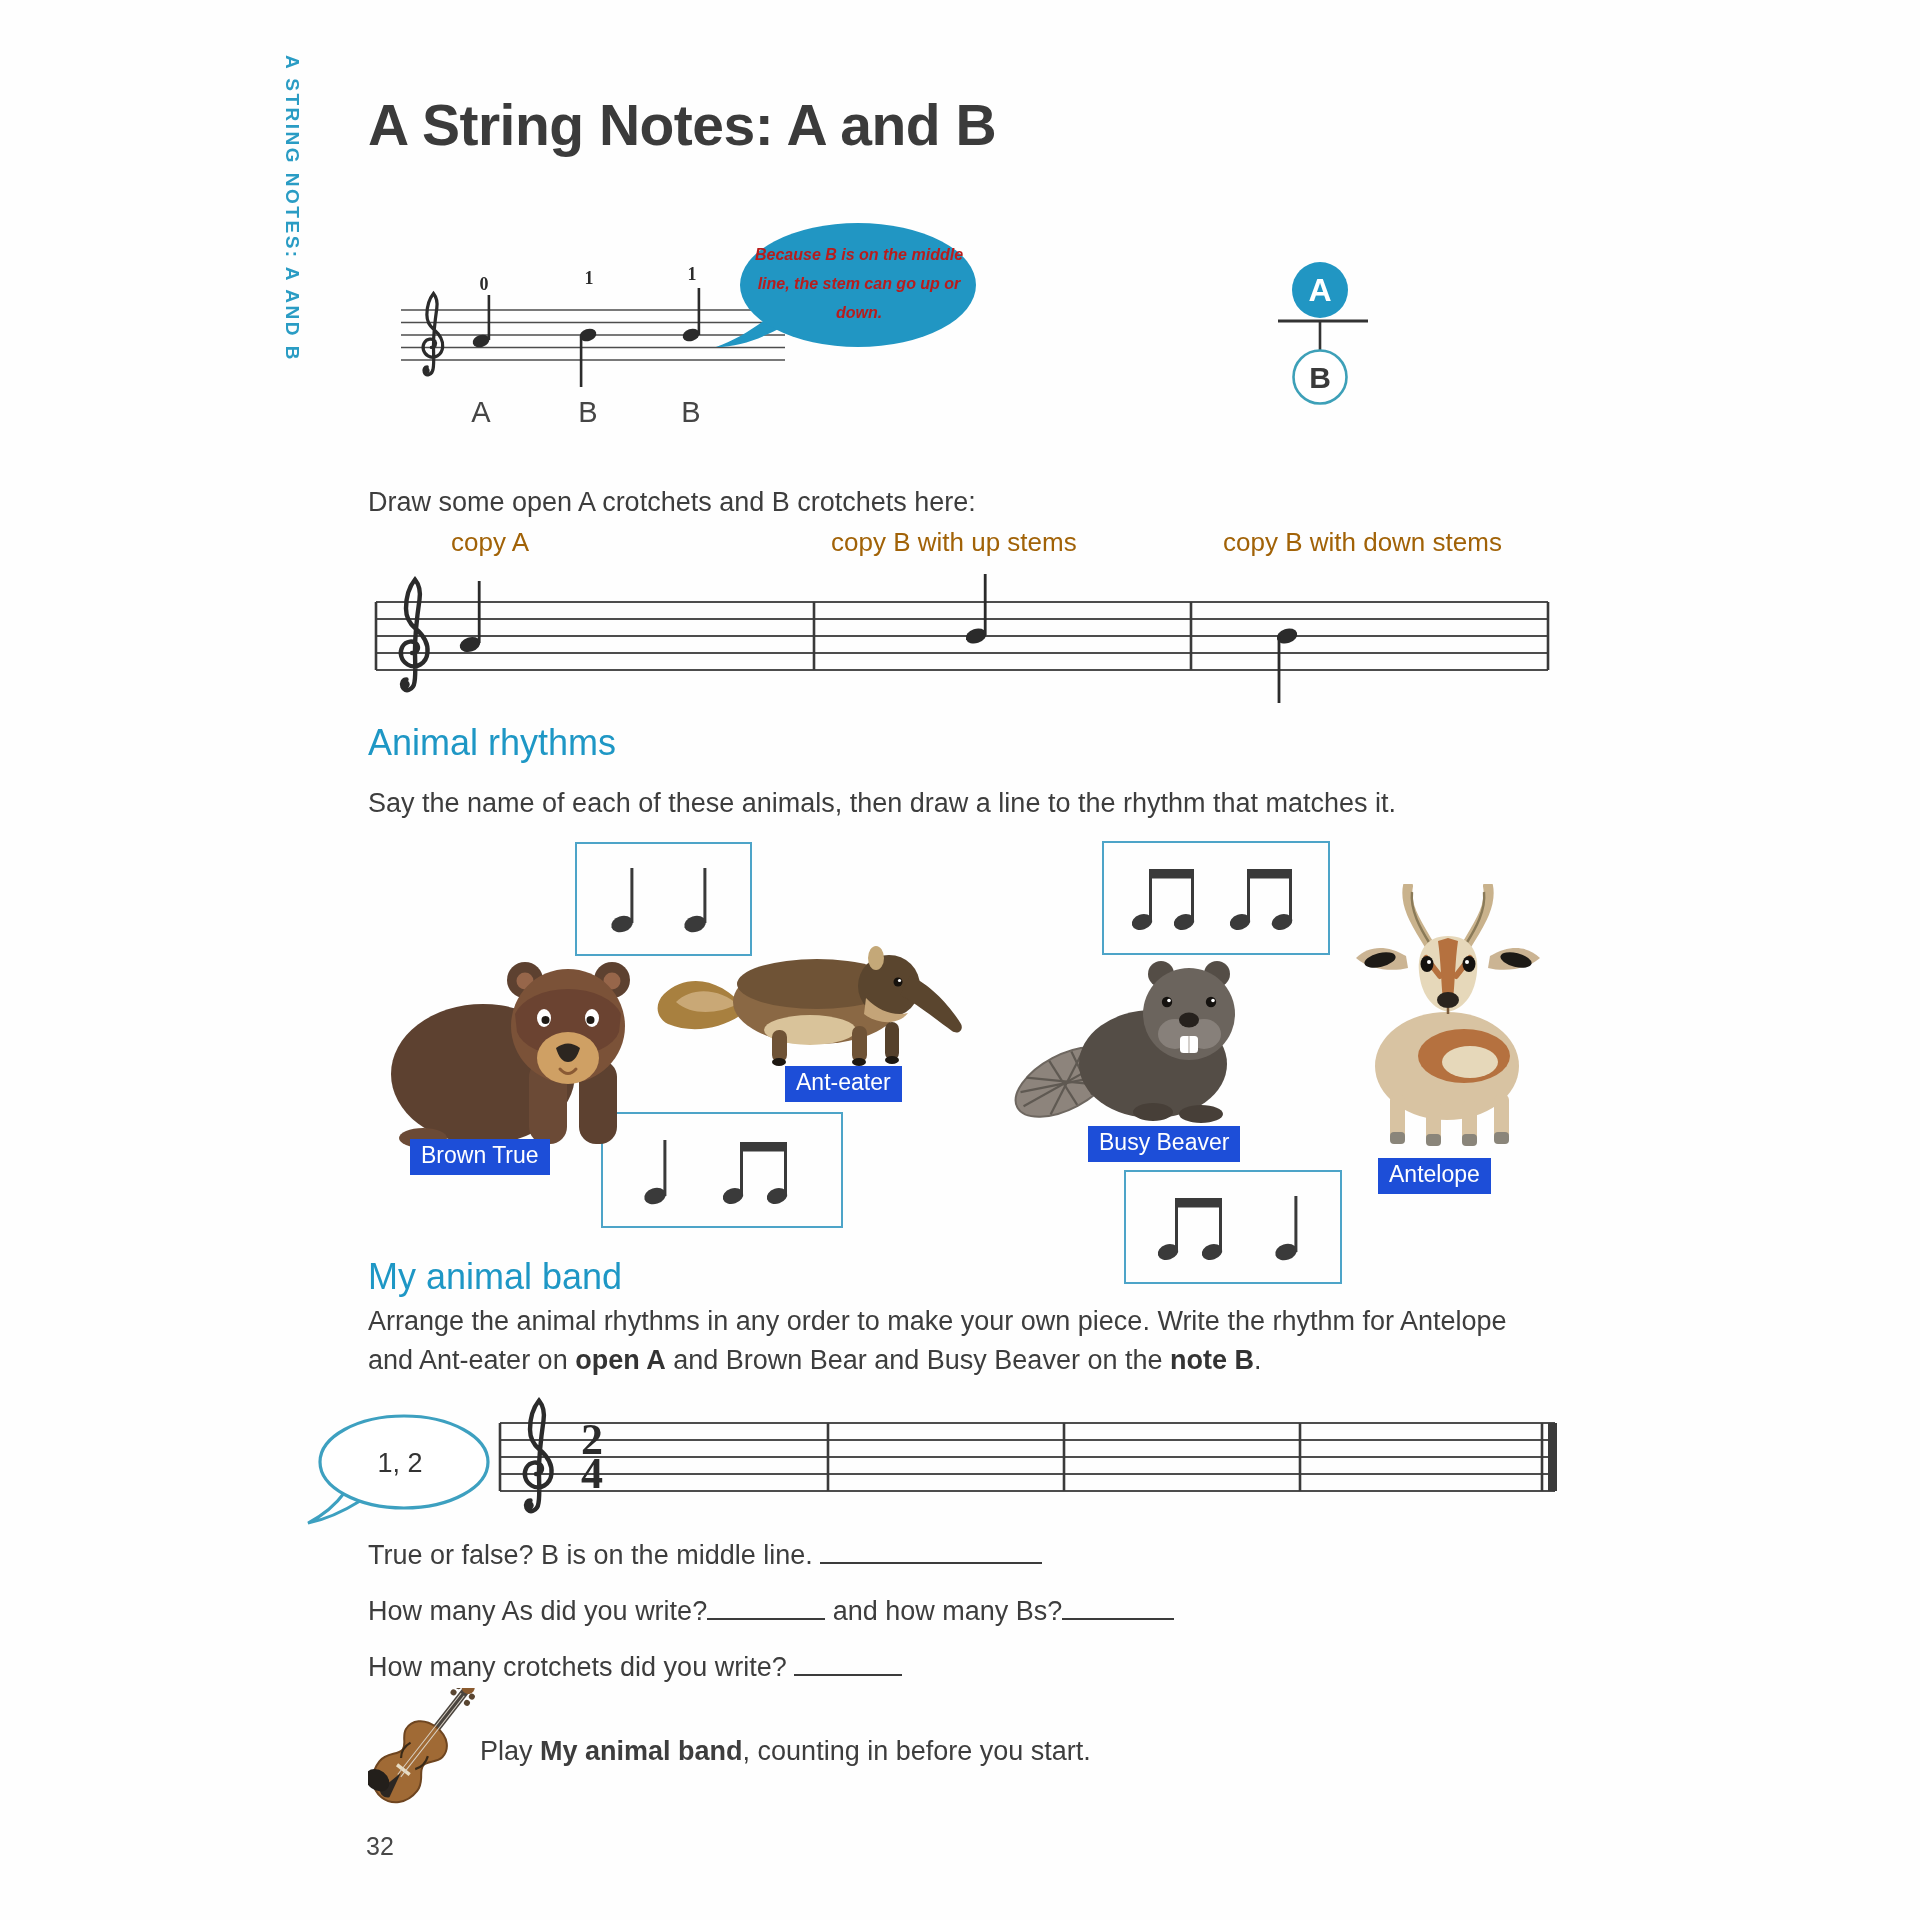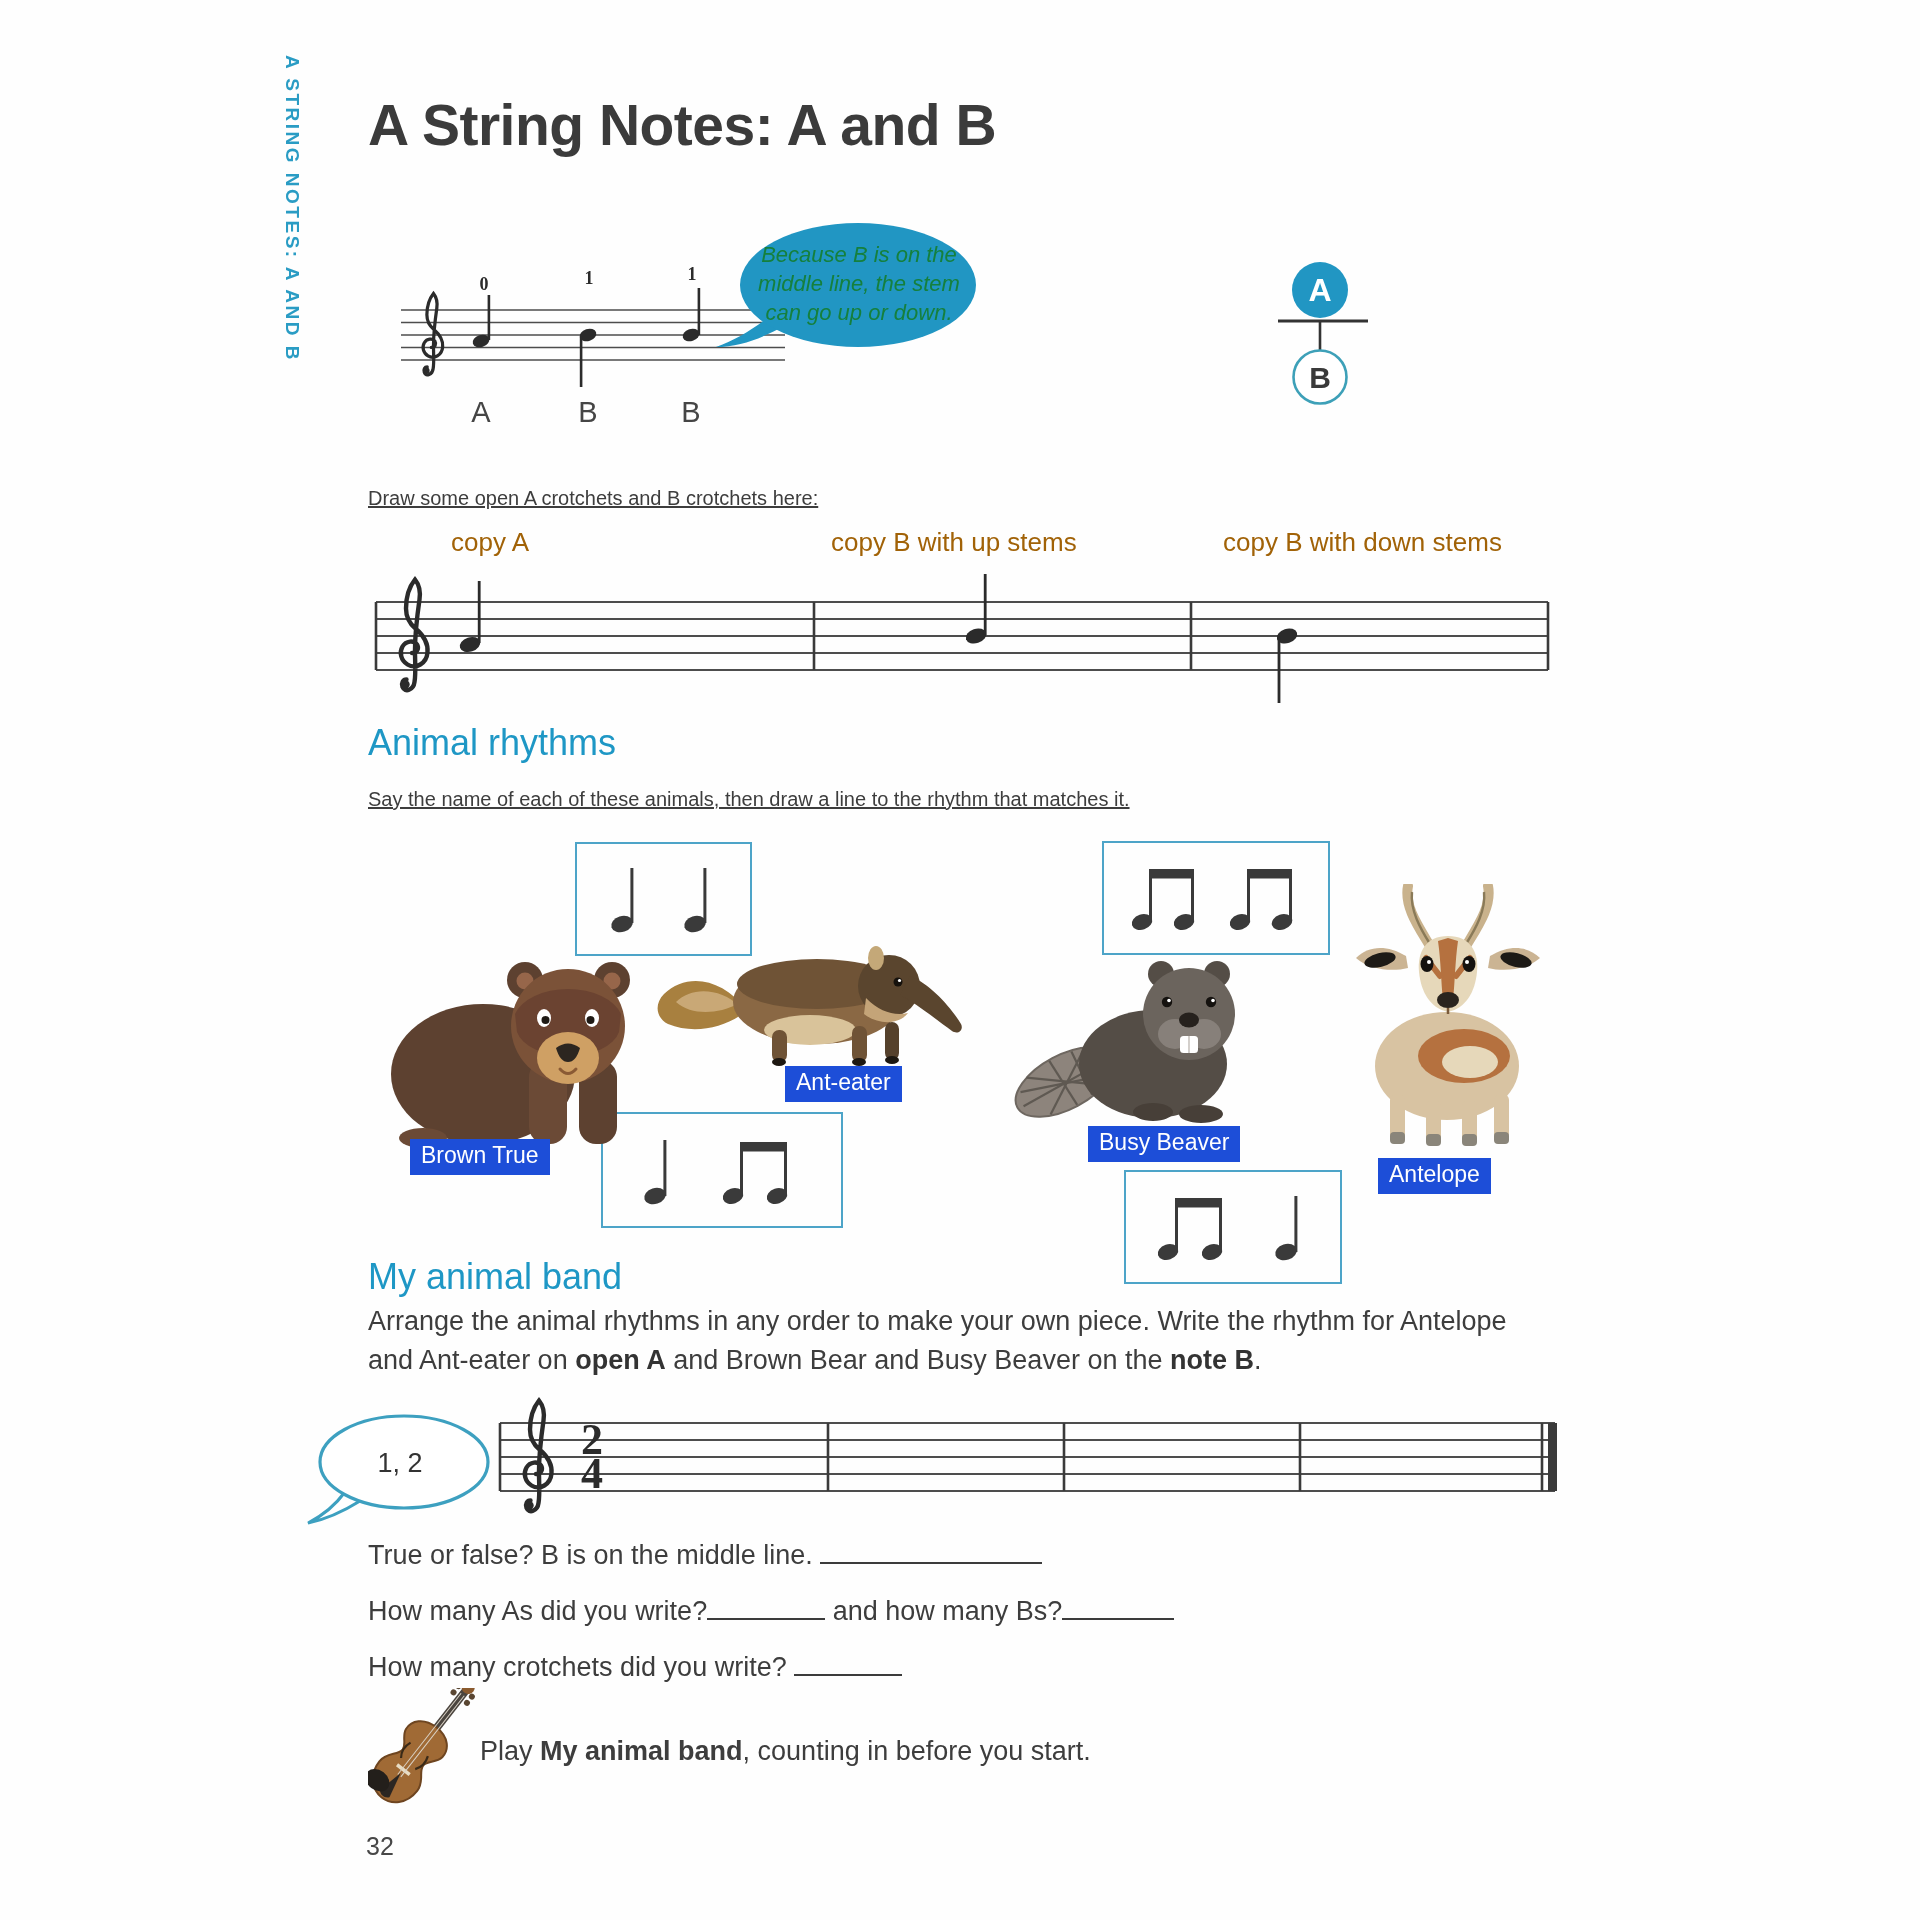--- a/index.html
+++ b/index.html
@@ -9,25 +9,25 @@
   }
   .abs{position:absolute;}
   
   .sidebar-label{
     left:281px;top:55px;writing-mode:vertical-rl;
     font-size:19px;font-weight:bold;letter-spacing:2.5px;color:#2a9cc4;
   }
   .page-title{
     left:368px;top:92px;font-size:57px;font-weight:800;color:#3b3b3b;letter-spacing:-0.5px;
   }
-  .body-text{font-size:20px;color:#3d3d3d;text-decoration:underline;}
+  .body-text{font-size:27px;color:#3d3d3d;}
   .section-heading{font-size:36px;font-weight:400;color:#1e97c5;}
   .copy-label{font-size:26px;color:#a16207;}
   .bubble-text{
-    font-size:22px;font-style:italic;color:#15803d;text-align:center;line-height:29px;
+    font-size:16px;font-style:italic;color:#b91c1c;text-align:center;line-height:29px;font-weight:bold;
   }
   .rhythm-box{border:2px solid #4da4c8;background:#fefefe;}
   .animal-label{
     background:#1d4ed8;color:#ffffff;font-size:23px;padding:3px 11px 6px 11px;
   }
   .para{width:1150px;font-size:27px;line-height:39px;}
   .para b{font-weight:bold;color:#333;margin-top:28px;}
   .q-line{font-size:27px;}
   .blank{display:inline-block;border-bottom:2.5px solid #3c3c3c;height:15px;}
   .w220{width:222px}.w115{width:118px}.w112{width:112px}.w105{width:108px}

